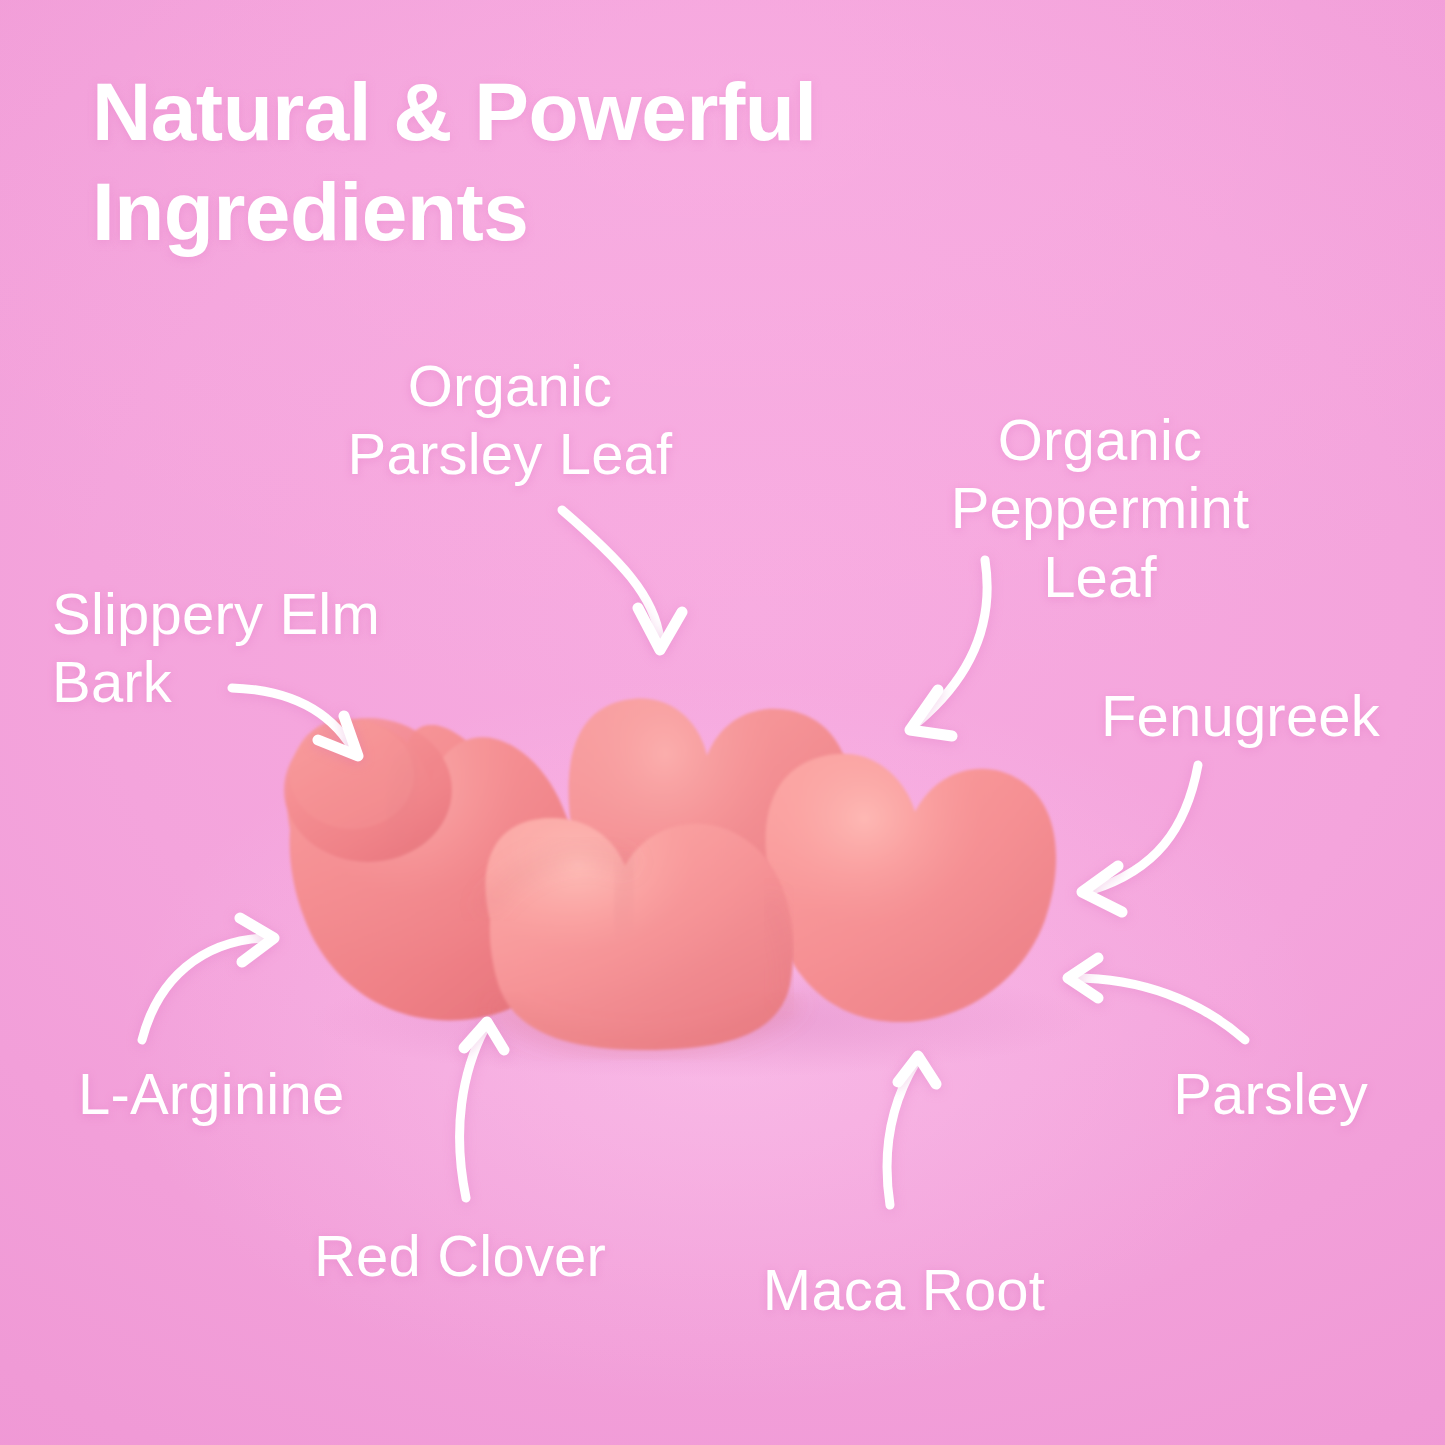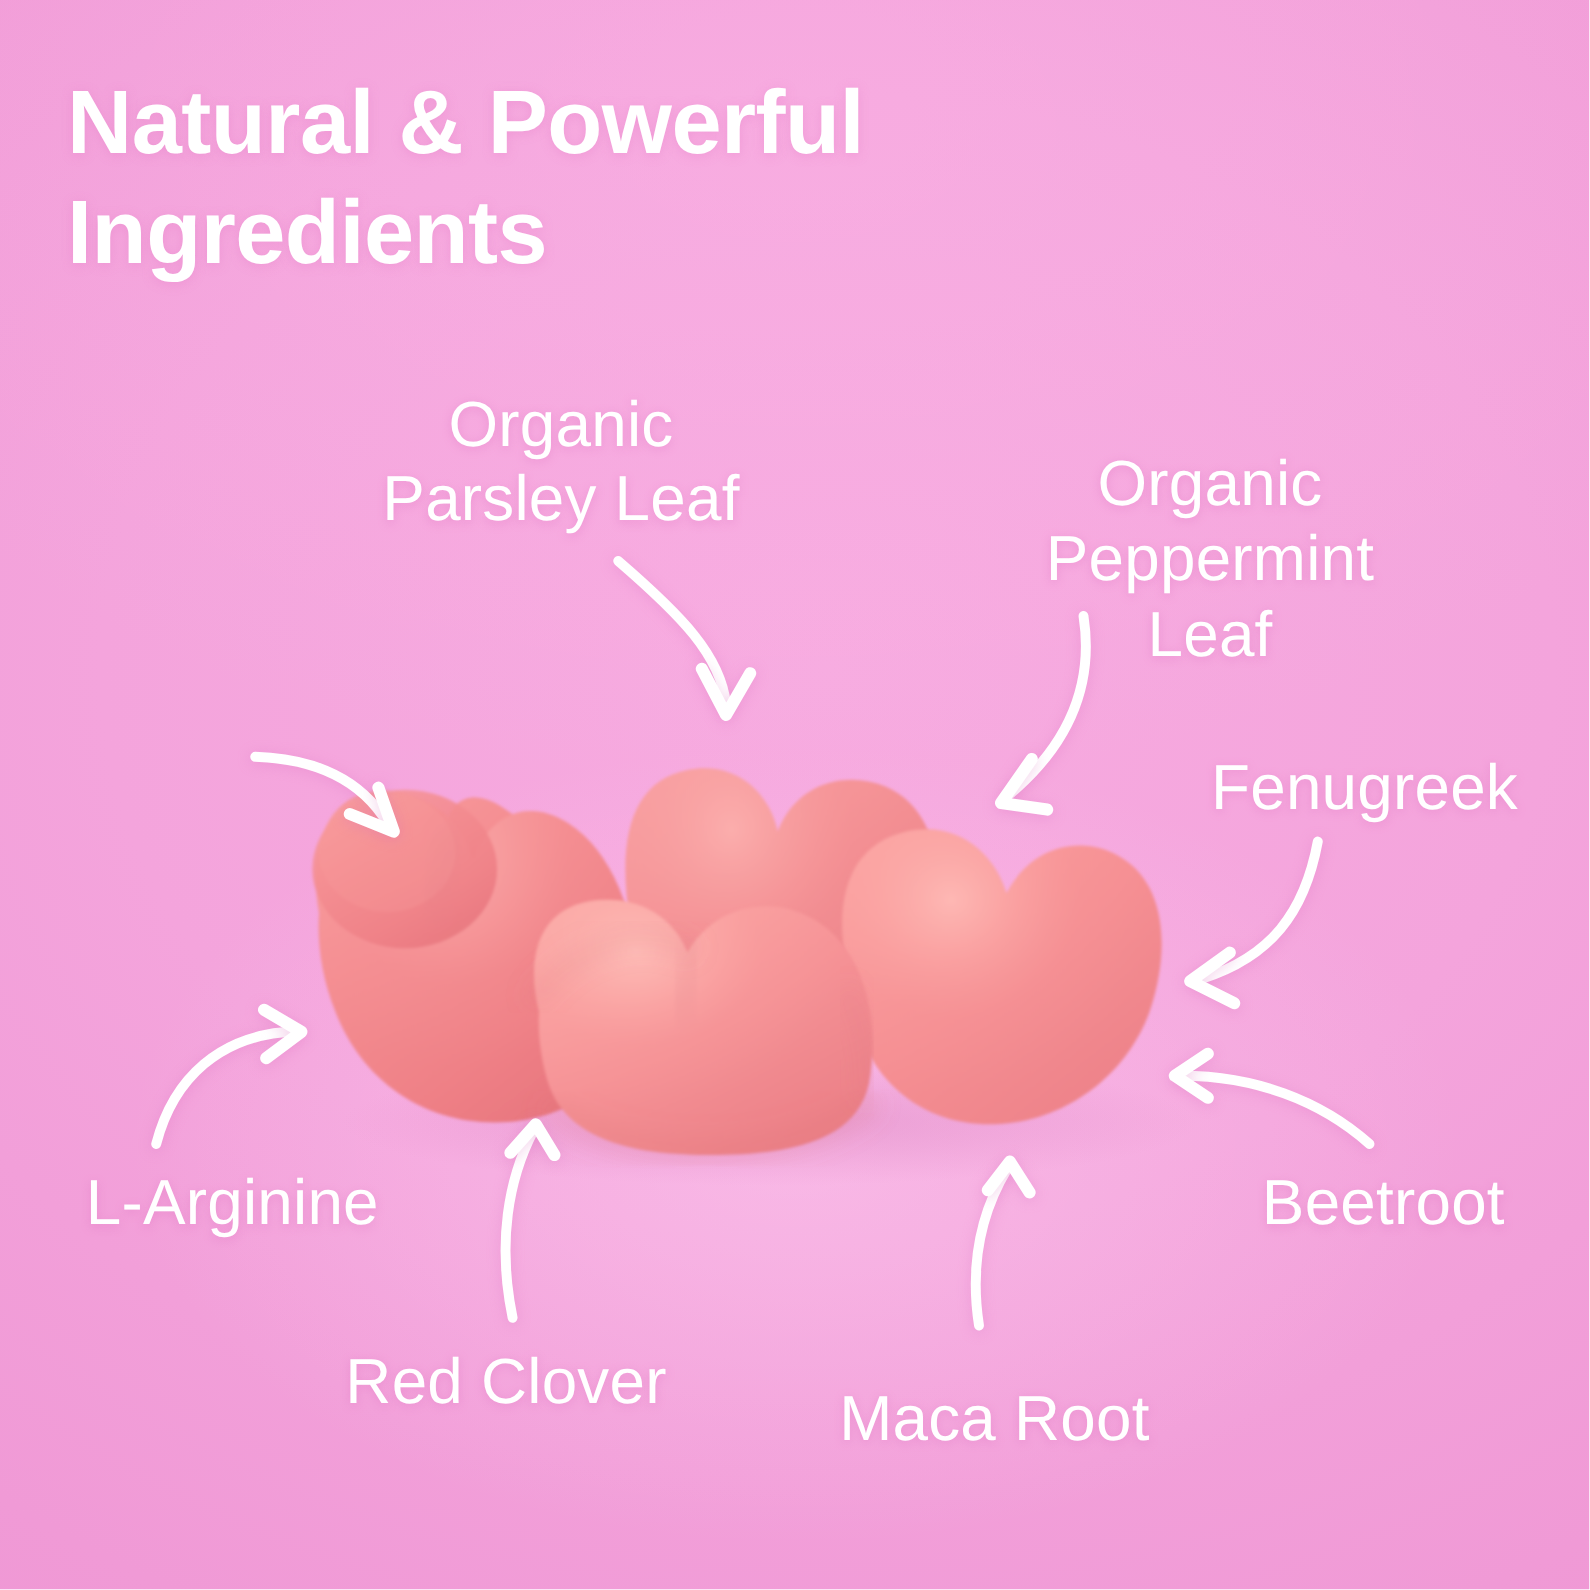--- a/index.html
+++ b/index.html
@@ -27,21 +27,21 @@
     inset: 0;
     background:
       radial-gradient(ellipse 70% 42% at 50% 72%, rgba(255,215,245,0.40) 0%, rgba(255,215,245,0.0) 60%),
       radial-gradient(ellipse 95% 60% at 50% 8%, rgba(255,190,235,0.30) 0%, rgba(255,190,235,0) 70%);
     pointer-events: none;
   }
 
   
   #title {
     position: absolute;
-    left: 61px;
+    left: 92px;
     top: 62px;
     width: 1000px;
     color: #ffffff;
     font-size: 82px;
     font-weight: bold;
     line-height: 1.22;
     letter-spacing: -0.5px;
     text-shadow: 0 2px 10px rgba(225,120,195,0.35);
     white-space: pre-line;
   }
@@ -325,19 +325,21 @@
     </g>
   </svg>
 
   <div id="title">Natural &amp; Powerful
 Ingredients</div>
 
   <div class="label c" id="lbl-parsley">Organic
 Parsley Leaf</div>
   <div class="label c" id="lbl-peppermint">Organic
 Peppermint Leaf</div>
+  <div class="label l" id="lbl-slippery">Slippery Elm
+Bark</div>
   <div class="label r" id="lbl-fenugreek">Fenugreek</div>
   <div class="label l" id="lbl-larginine">L-Arginine</div>
   <div class="label c" id="lbl-redclover">Red Clover</div>
   <div class="label c" id="lbl-maca">Maca Root</div>
-  <div class="label r" id="lbl-beetroot">Beetroot</div>
+  <div class="label r" id="lbl-beetroot">Parsley</div>
 
 </div>
 
 </body></html>

